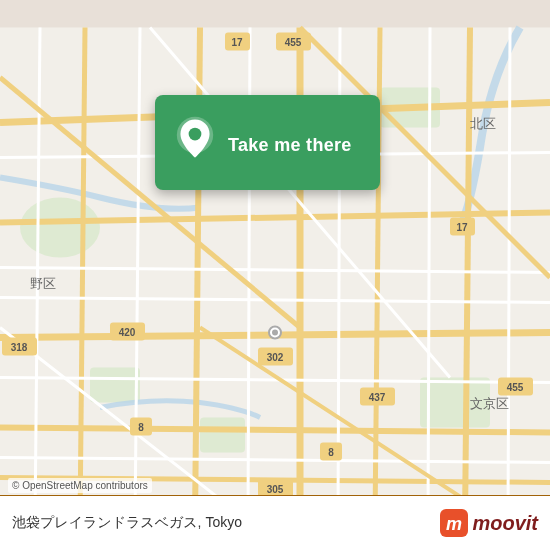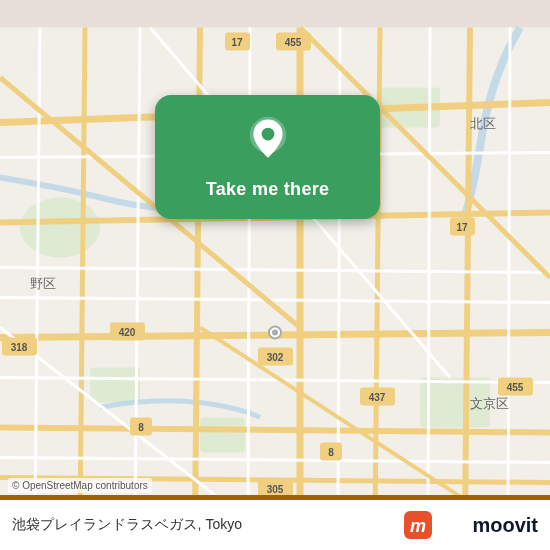--- a/index.html
+++ b/index.html
@@ -27,24 +27,24 @@
       height: 100%;
     }
 
     
     .location-card {
       position: absolute;
       top: 95px;
       left: 155px;
       width: 225px;
       background-color: #3a9e5f;
-      border-radius: 16px;
+      border-radius: 8px;
       padding: 20px 15px 15px;
       display: flex;
-      flex-direction: column;
+      flex-direction: row;
       align-items: center;
       box-shadow: 0 4px 12px rgba(0,0,0,0.3);
       z-index: 10;
     }
 
     .location-pin {
       width: 50px;
       height: 50px;
       margin-bottom: 10px;
     }
@@ -65,41 +65,41 @@
       position: absolute;
       bottom: 0;
       left: 0;
       width: 100%;
       height: 55px;
       background-color: white;
       display: flex;
       align-items: center;
       justify-content: space-between;
       padding: 0 12px;
-      border-top: 5px solid #a16207;
+      border-top: 1px solid #a16207;
       z-index: 20;
     }
 
     .place-name {
       font-size: 14px;
       color: #333;
       font-weight: normal;
     }
 
     .moovit-logo {
       display: flex;
       align-items: center;
       gap: 4px;
     }
 
     .moovit-text {
       font-size: 20px;
       font-weight: 700;
-      color: #0f172a;
-      margin-left: 36px;
+      color: #7f1d1d;
+      font-style: italic;
     }
 
     
     .osm-attribution {
       position: absolute;
       bottom: 57px;
       left: 8px;
       font-size: 10px;
       color: #555;
       background: rgba(255,255,255,0.75);

